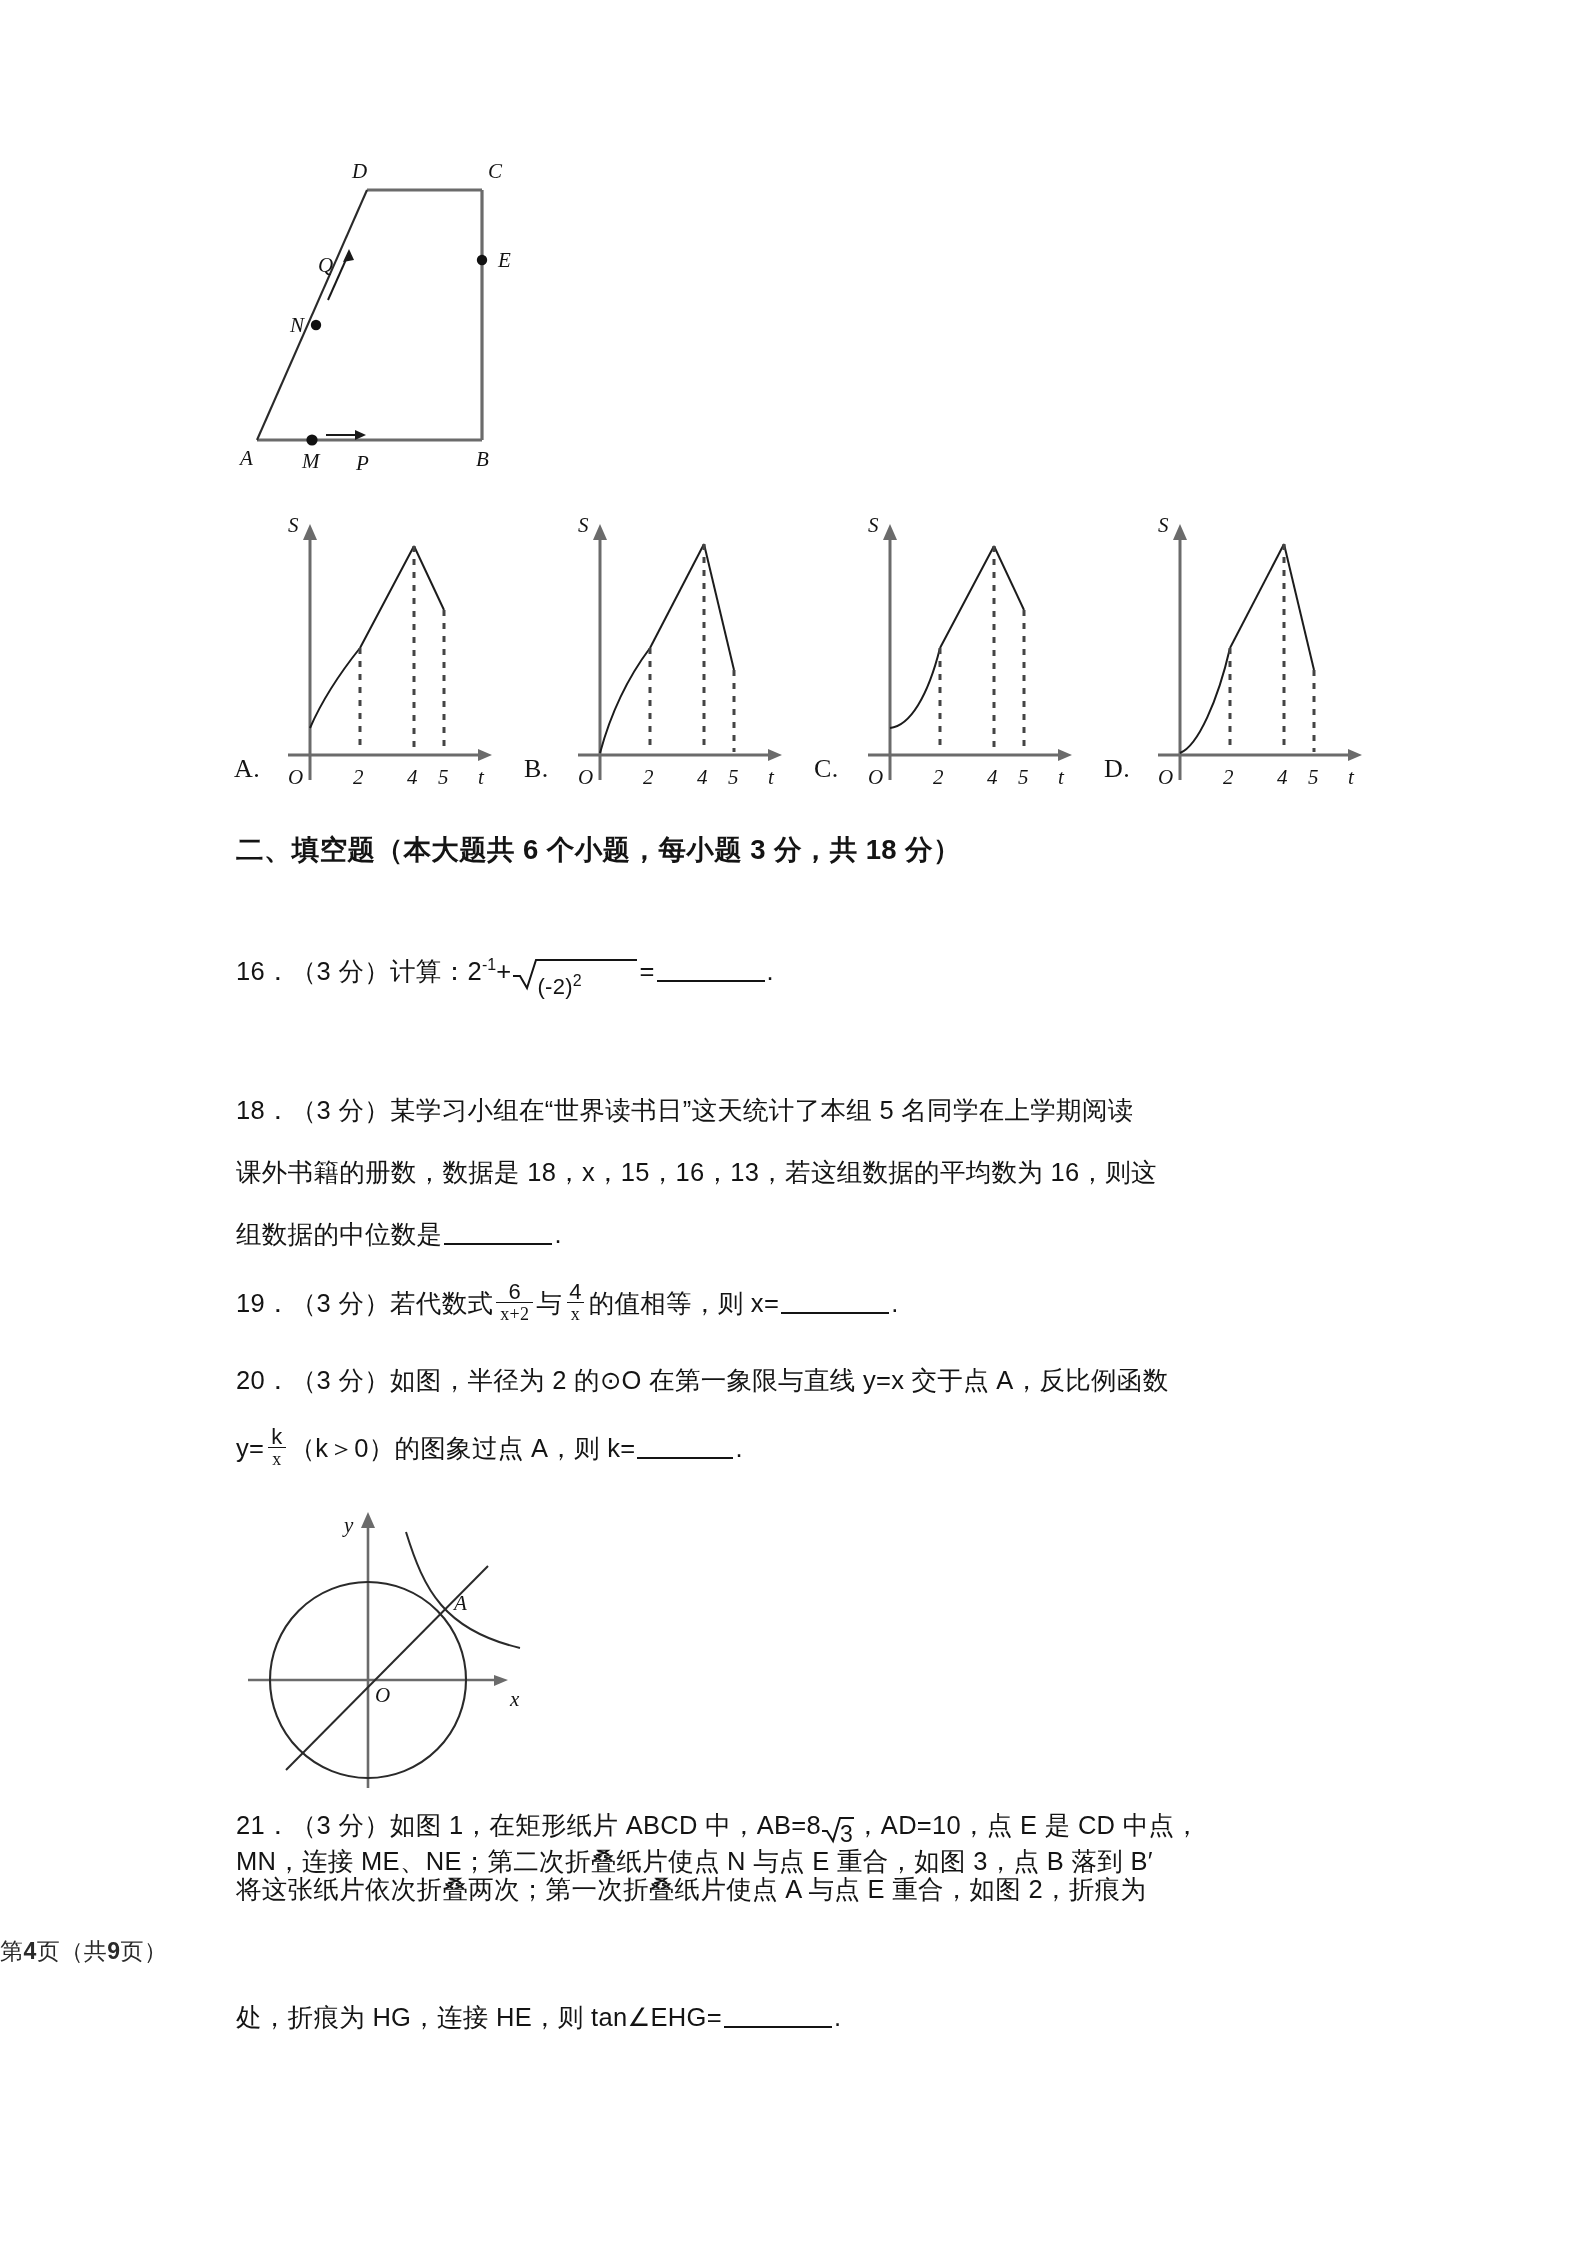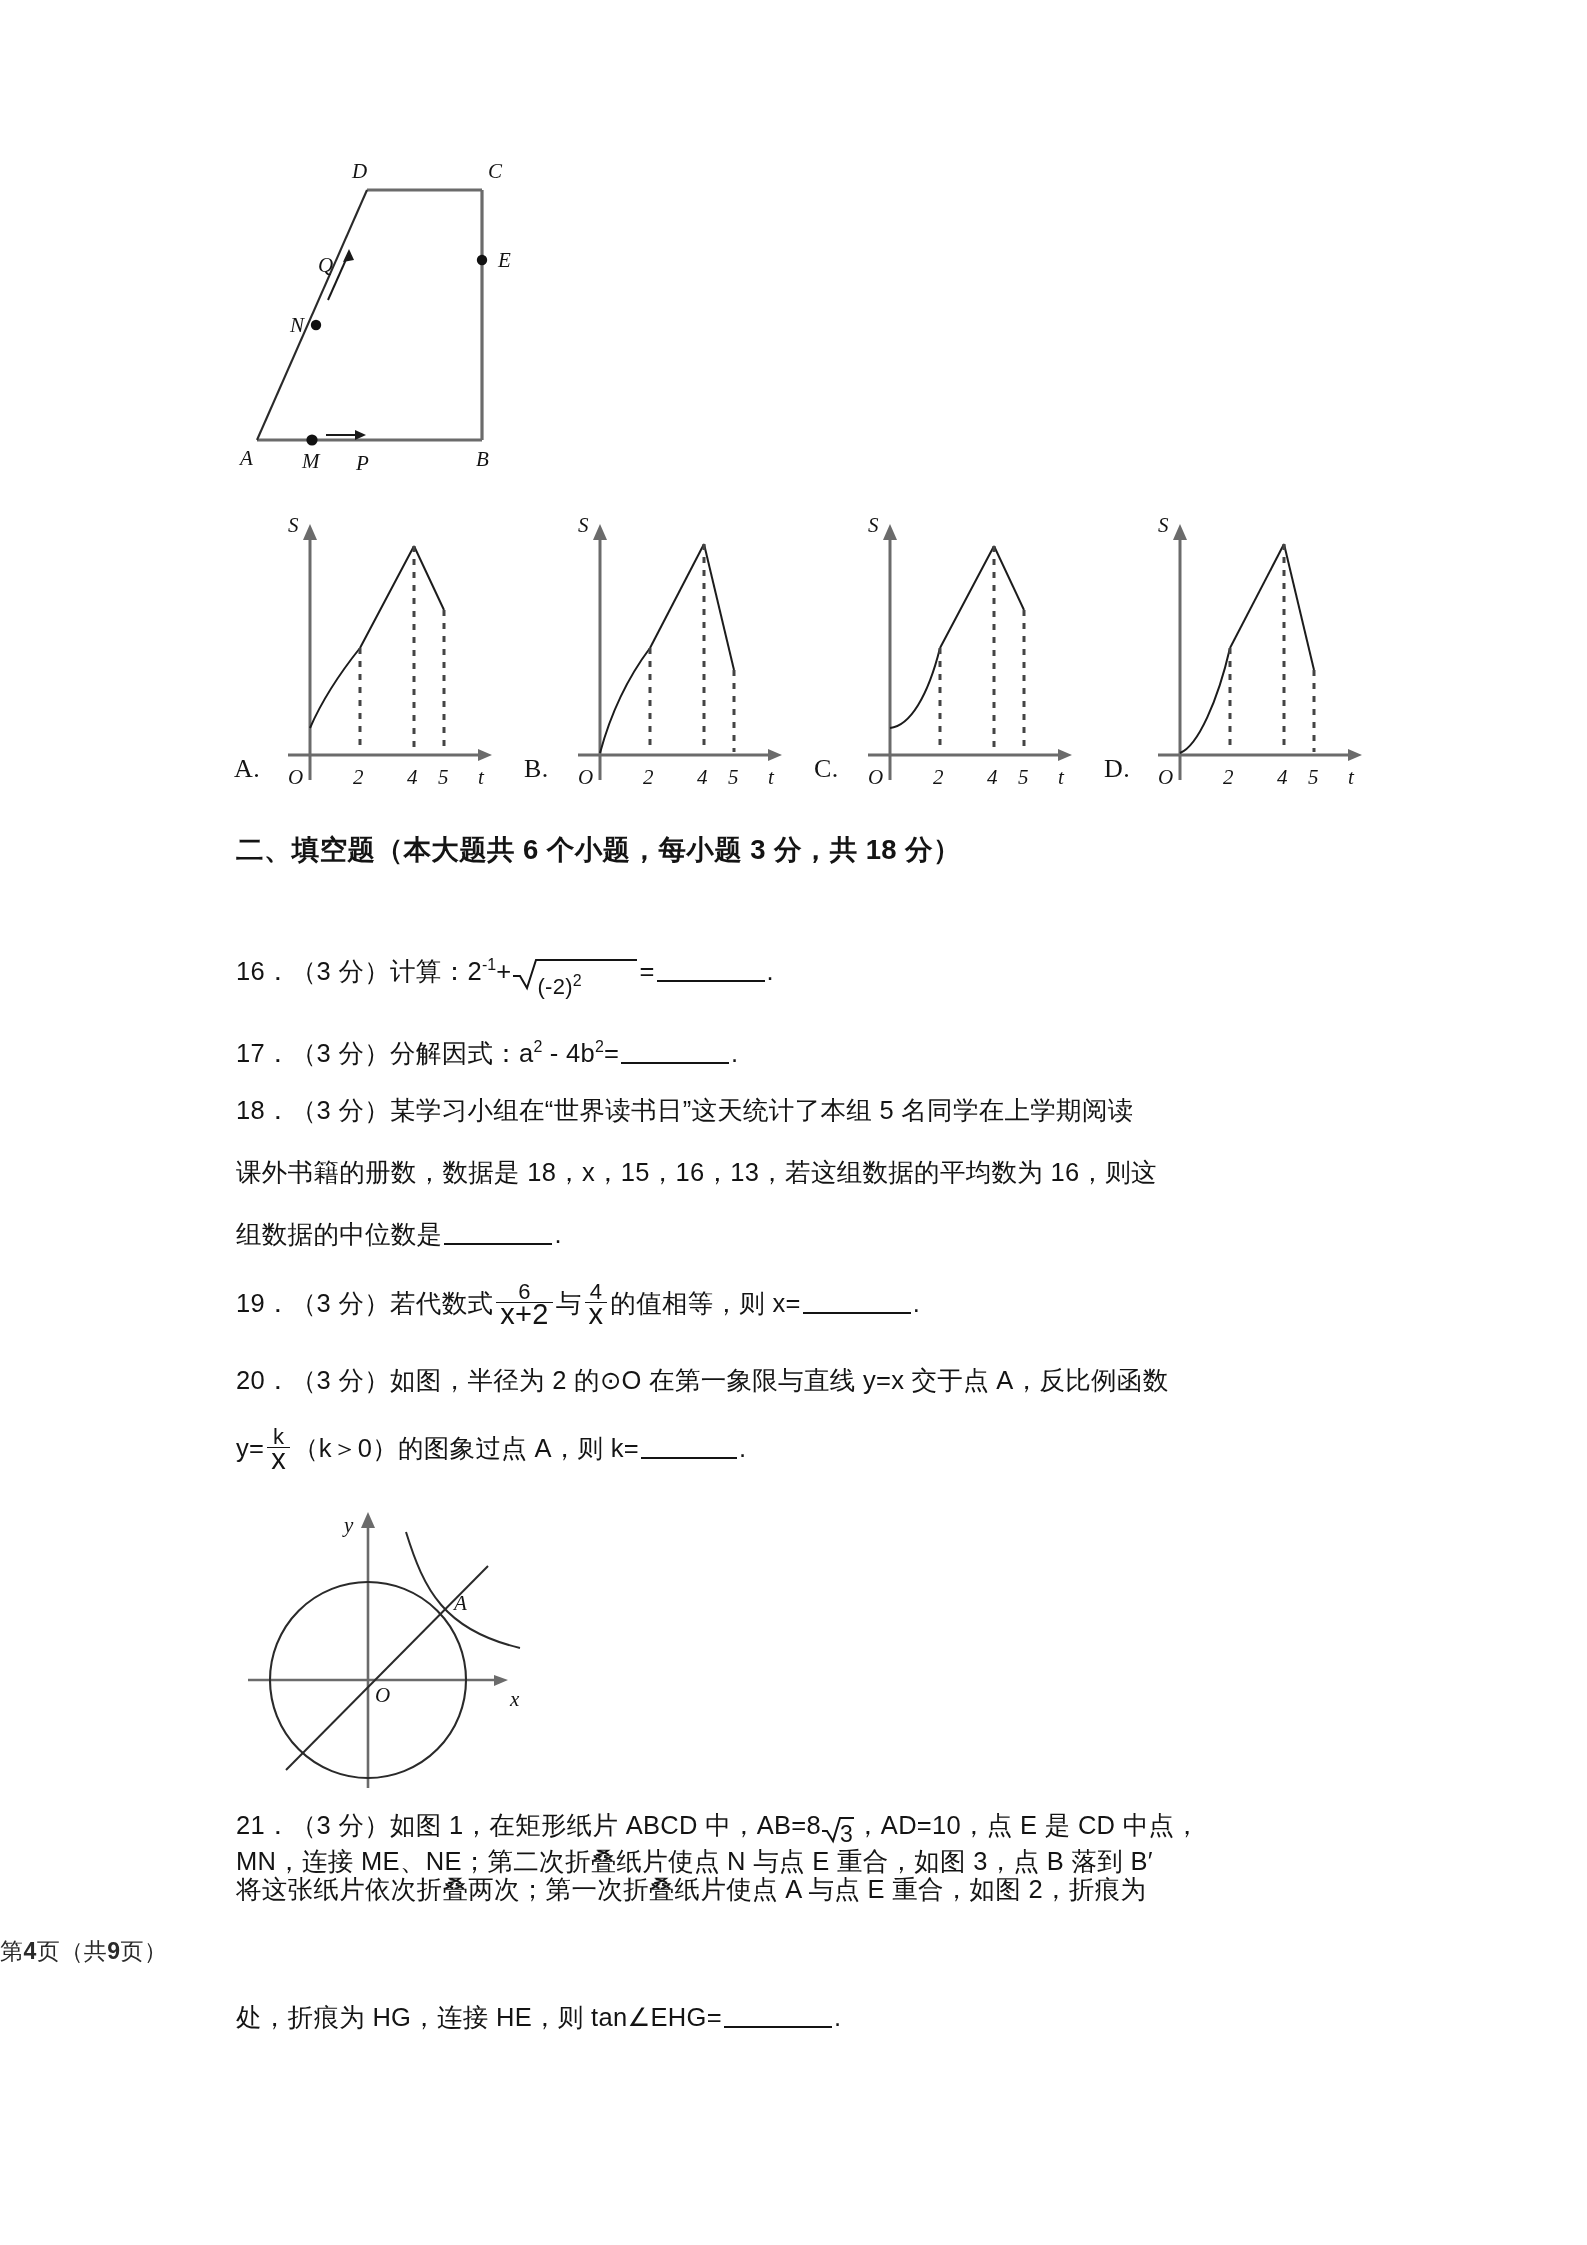--- a/index.html
+++ b/index.html
@@ -94,24 +94,25 @@
     margin: 0 3px;
     position: relative;
     top: -2px;
   }
   .frac .num {
     font-size: 22px;
     line-height: 21px;
     padding: 0 4px;
   }
   .frac .den {
-    font-size: 29px;
+    font-size: 18px;
     line-height: 23px;
     padding: 0 4px;
     border-top: 1.6px solid #141414;
+    font-family: Liberation Serif, serif;
   }
   .blank {
     display: inline-block;
     width: 108px;
     border-bottom: 2.2px solid #141414;
     margin: 0 2px -2px 2px;
   }
   .blank.short {
     width: 96px;
   }
@@ -301,23 +302,20 @@
   <div class="section-head" style="top:832px;">
     <span>二、填空题（本大题共 </span><span>6</span><span> 个小题，每小题 </span><span>3</span><span> 分，共 </span><span>18</span><span> 分）</span>
   </div>
 
   <div class="qline" style="top:948px;">
     <span>16</span><span>．</span><span>（3 分）</span><span>计算：</span><span>2</span><span class="supnum">-1</span><span>+</span><span class="radical"><svg class="sqrt-svg" width="128" height="38" viewBox="0 0 128 38">
           <path d="M2,22 L9,22 L16,34 L25,6 L126,6" fill="none" stroke="#141414" stroke-width="2"></path>
         </svg><span style="position:absolute;left:26px;top:10px;font-size:22px;"><span>(</span><span>-2</span><span>)</span><span class="supnum">2</span></span></span><span>=</span><span class="blank"></span><span>.</span>
   </div>
 
-  <div class="qline" style="top:1030px;">
-    <span>17</span><span>．</span><span>（3 分）</span><span>分解因式：</span><span>a</span><span class="supnum">2</span><span> - 4</span><span>b</span><span class="supnum">2</span><span>=</span><span class="blank"></span><span>.</span>
-  </div>
 
   <div class="qline" style="top:1093px;">
     <span>18</span><span>．</span><span>（3 分）</span><span>某学习小组在“世界读书日”这天统计了本组 5 名同学在上学期阅读</span>
   </div>
   <div class="qline" style="top:1155px;">
     <span>课外书籍的册数，数据是 18，x，15，16，13，若这组数据的平均数为 16，则这</span>
   </div>
   <div class="qline" style="top:1217px;">
     <span>组数据的中位数是</span><span class="blank"></span><span>.</span>
   </div>

